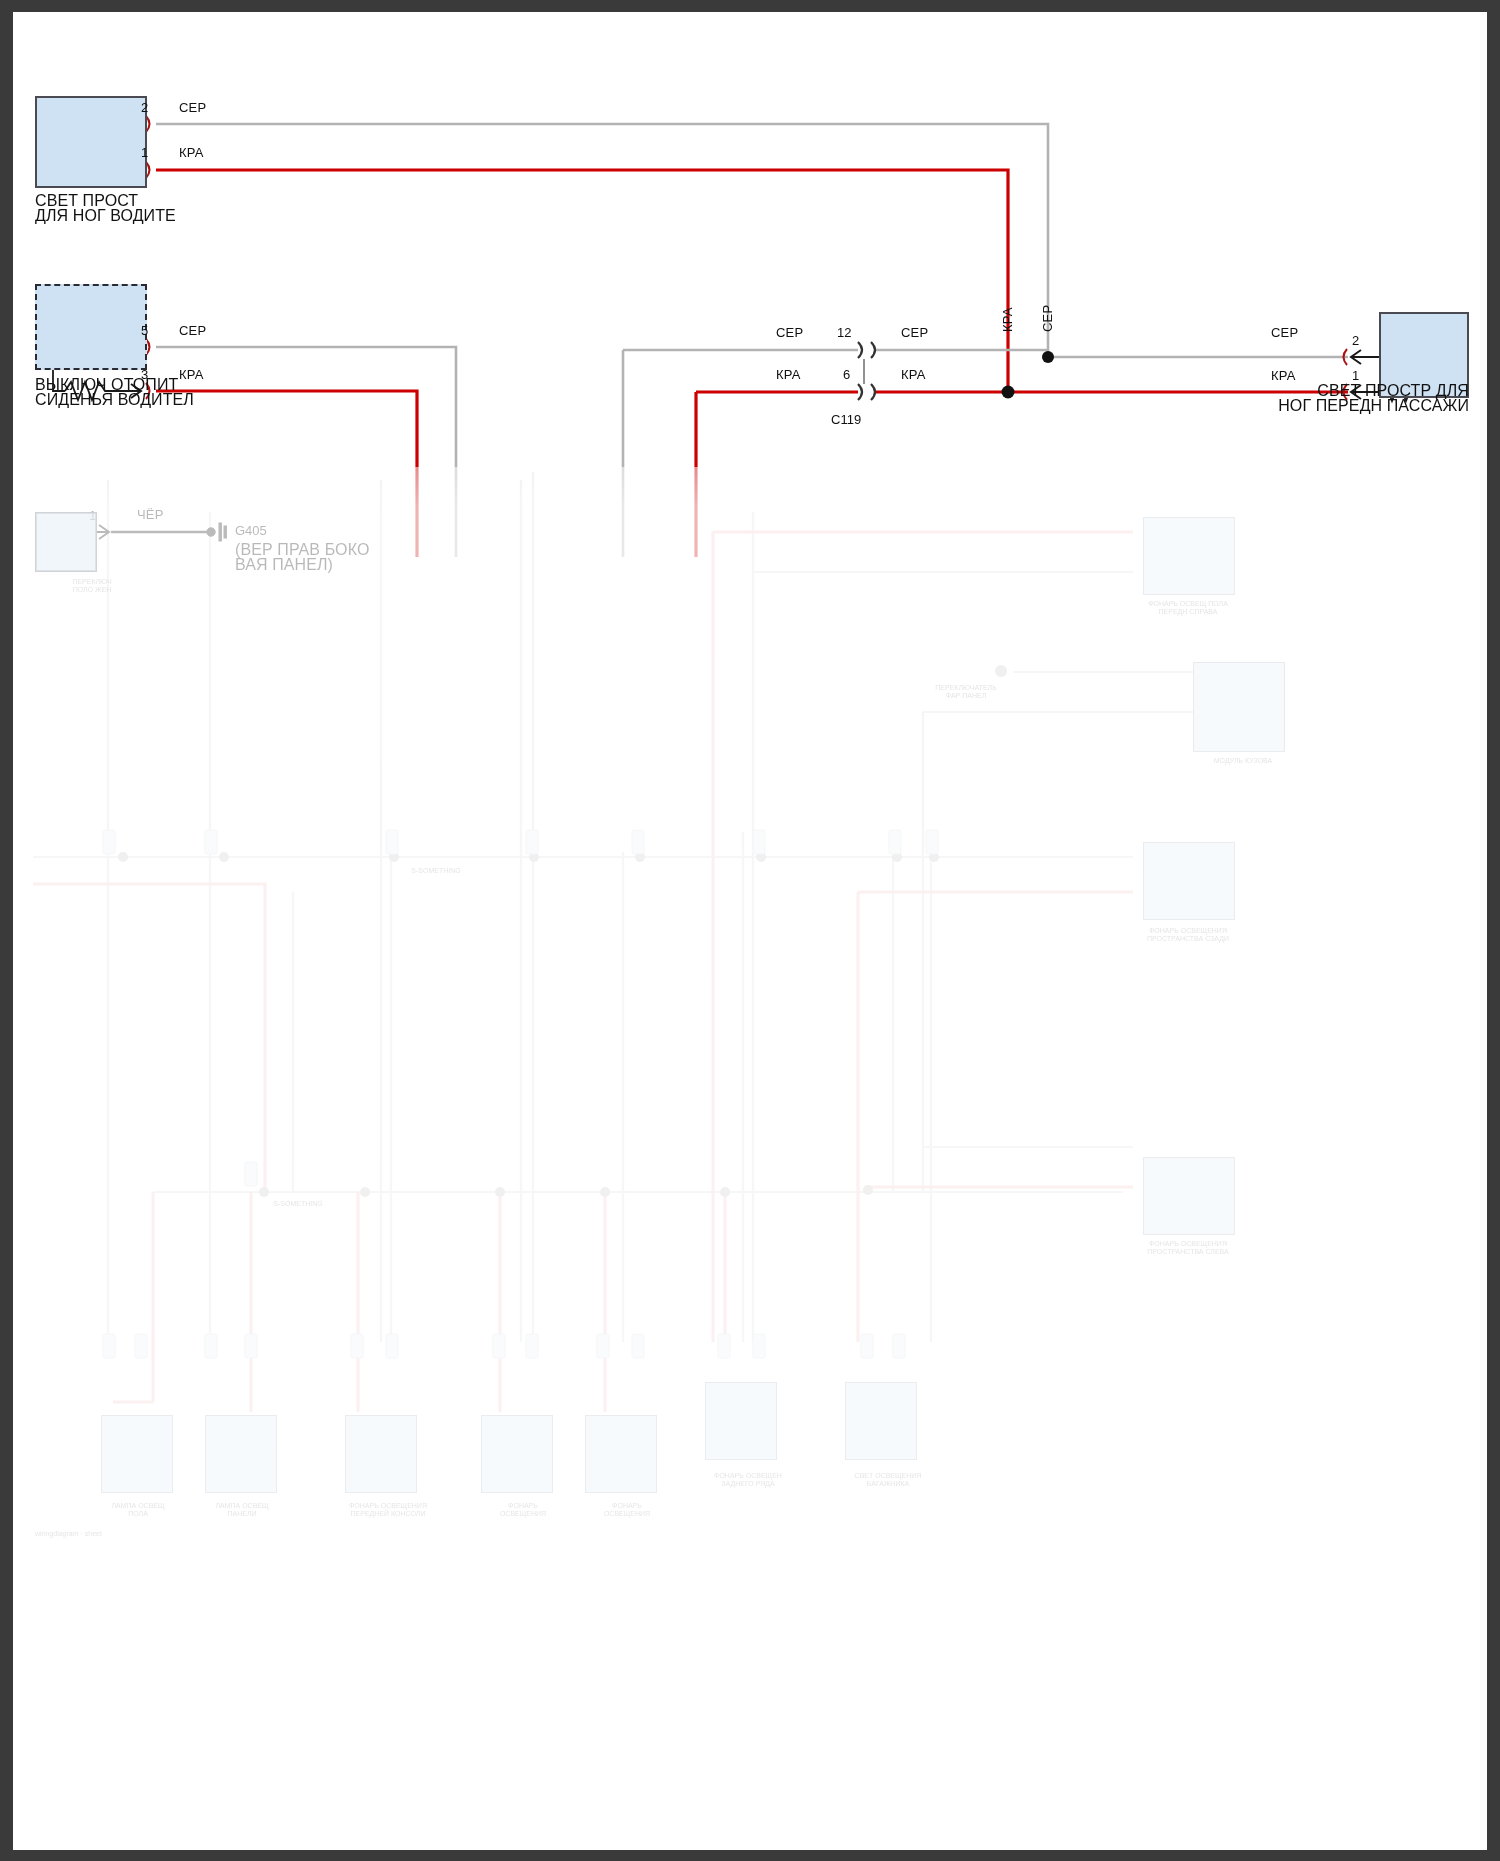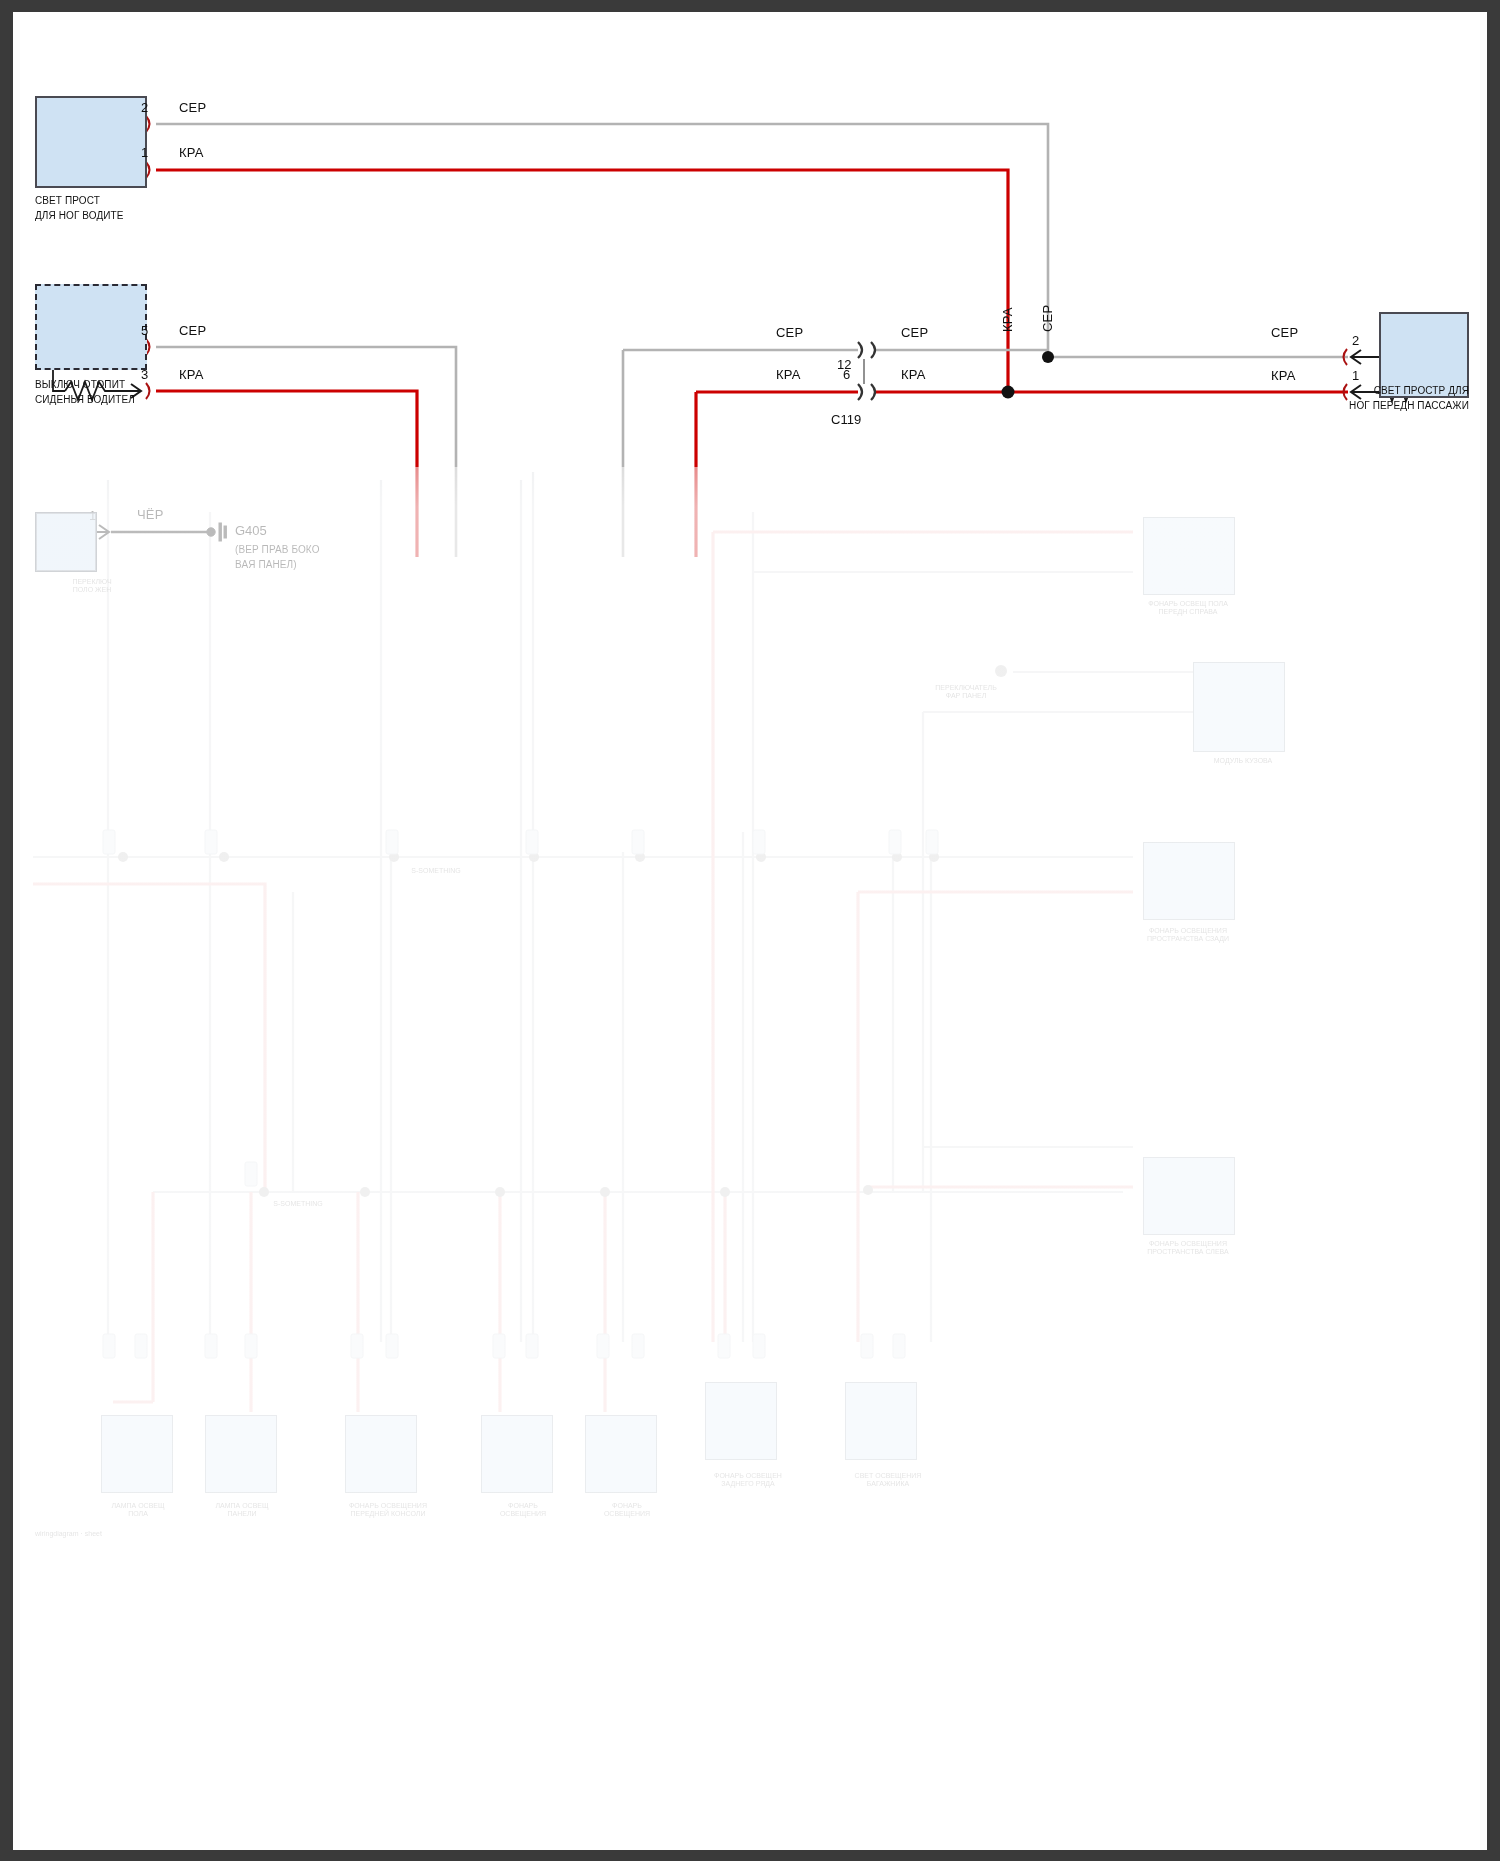--- a/index.html
+++ b/index.html
@@ -27,21 +27,21 @@
   .comp{
     position:absolute;
     background:#cfe2f3;
     border:2px solid #4a4a52;
     box-sizing:border-box;
   }
   .comp.dashed{border:2px dashed #2a2a33;}
 
   .comp-label{
     position:absolute;
-    font-size:10px;
+    font-size:16px;
     line-height:14.5px;
     color:#111;
     white-space:pre-line;
     letter-spacing:0.1px;
   }
   .comp-label.right{text-align:right;}
 
   
   .pin-num{
     position:absolute;
@@ -316,21 +316,21 @@
     <div class="pin-num" style="left:128px;top:133px;">1</div>
 
     <div class="pin-num" style="left:128px;top:311px;">5</div>
     <div class="pin-num" style="left:128px;top:355px;">3</div>
 
     <div class="pin-num" style="left:1339px;top:321px;">2</div>
     <div class="pin-num" style="left:1339px;top:356px;">1</div>
 
     <div class="pin-num" style="left:76px;top:496px;">1</div>
 
-    <div class="pin-num" style="left:824px;top:313px;margin-top:32px;">12</div>
+    <div class="pin-num" style="left:824px;top:313px;">12</div>
     <div class="pin-num" style="left:830px;top:355px;">6</div>
 
     <div class="wire-code" style="left:166px;top:88px;">СЕР</div>
     <div class="wire-code" style="left:166px;top:133px;">КРА</div>
 
     <div class="wire-code" style="left:166px;top:311px;">СЕР</div>
     <div class="wire-code" style="left:166px;top:355px;">КРА</div>
 
     <div class="wire-code" style="left:763px;top:313px;">СЕР</div>
     <div class="wire-code" style="left:888px;top:313px;">СЕР</div>

